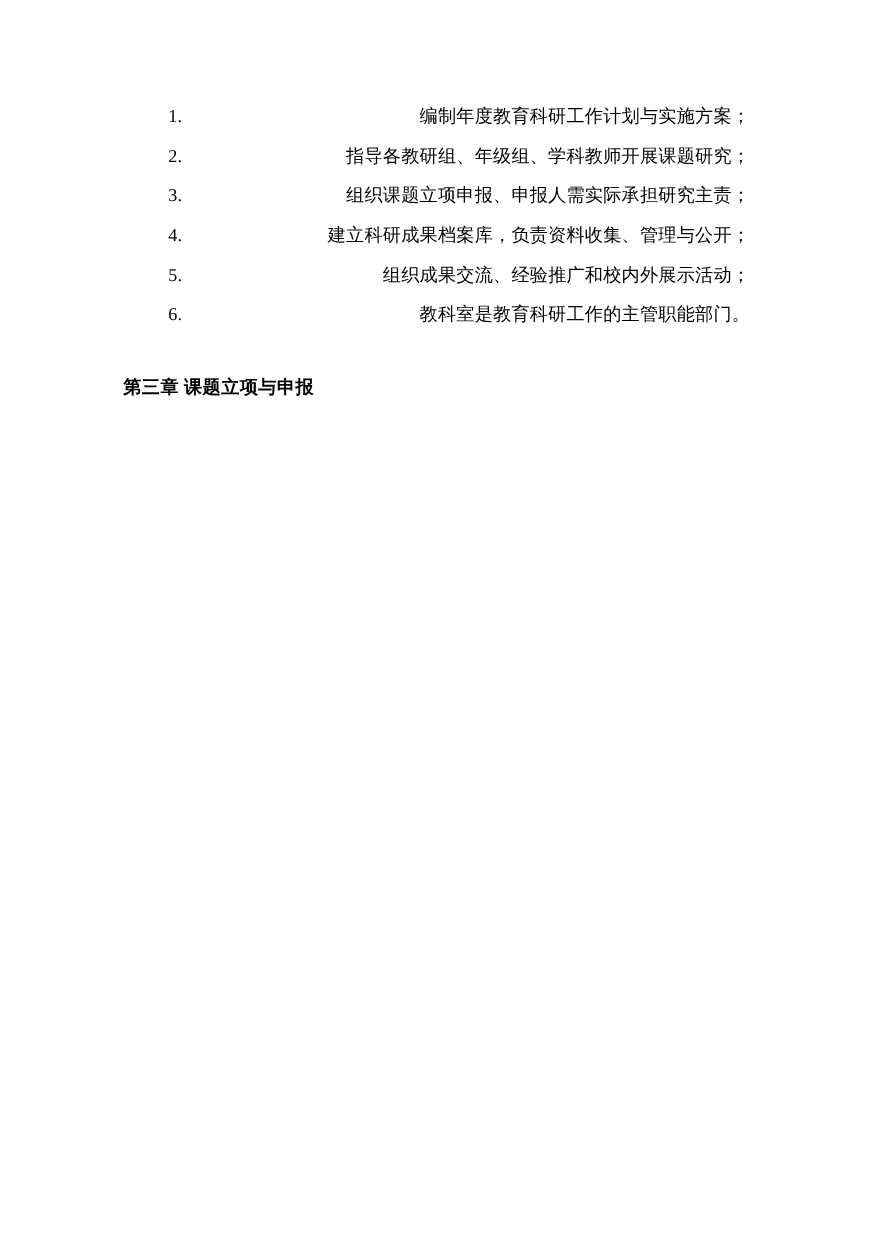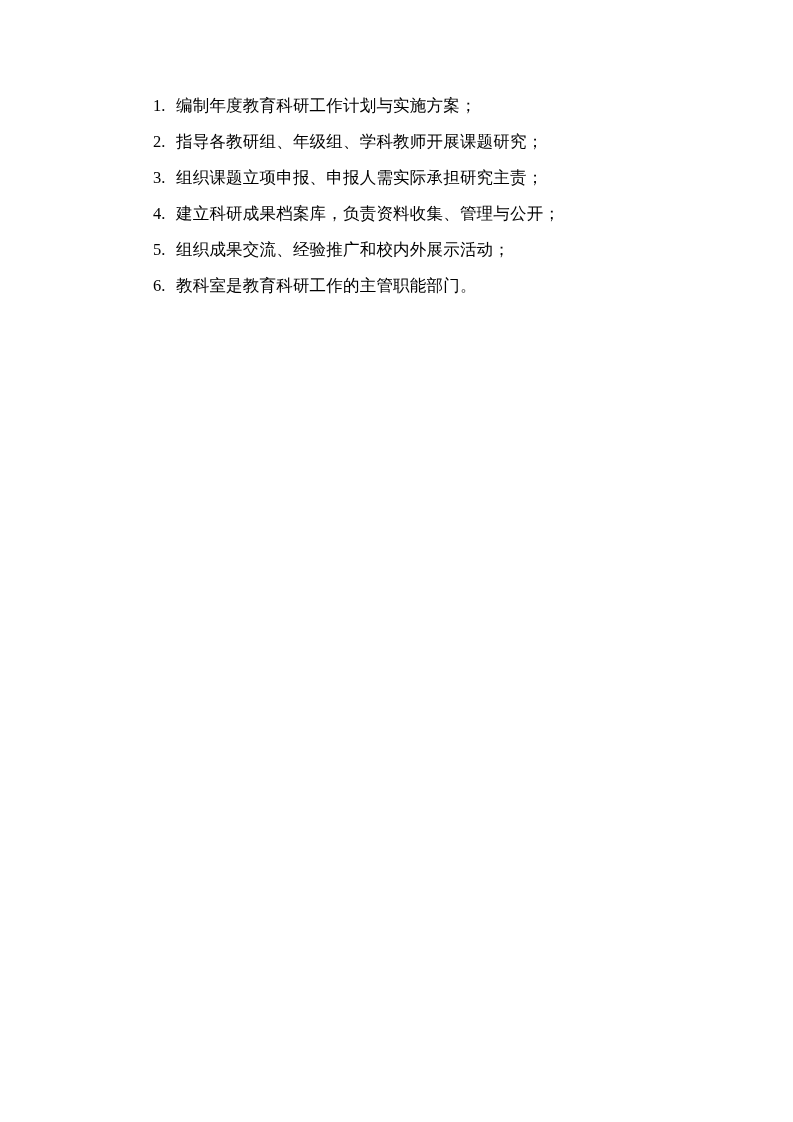--- a/index.html
+++ b/index.html
@@ -37,20 +37,21 @@
     margin: 30px 0 24px 0;
     font-size: 16.5px;
     line-height: 36px;
     font-weight: bold;
     letter-spacing: 0.4px;
   }
   ol.numbered {
     margin: 0 0 26px 0;
     padding-left: 58px;
     list-style-position: outside;
+    text-align: right;
   }
   ol.numbered li {
     font-size: 16.5px;
     line-height: 36px;
     letter-spacing: 0.2px;
     padding-left: 6px;
   }
   ol.numbered li::marker {
     font-family: "Liberation Serif", serif;
   }
@@ -65,17 +66,18 @@
 
     <ol class="numbered">
       <li>编制年度教育科研工作计划与实施方案；</li>
       <li>指导各教研组、年级组、学科教师开展课题研究；</li>
       <li>组织课题立项申报、申报人需实际承担研究主责；</li>
       <li>建立科研成果档案库，负责资料收集、管理与公开；</li>
       <li>组织成果交流、经验推广和校内外展示活动；</li>
       <li>教科室是教育科研工作的主管职能部门。</li>
     </ol>
 
+    <h2 class="heading">第三章  课题立项与申报</h2>
 
 
 
   </div>
 </div>
 
 </body></html>

